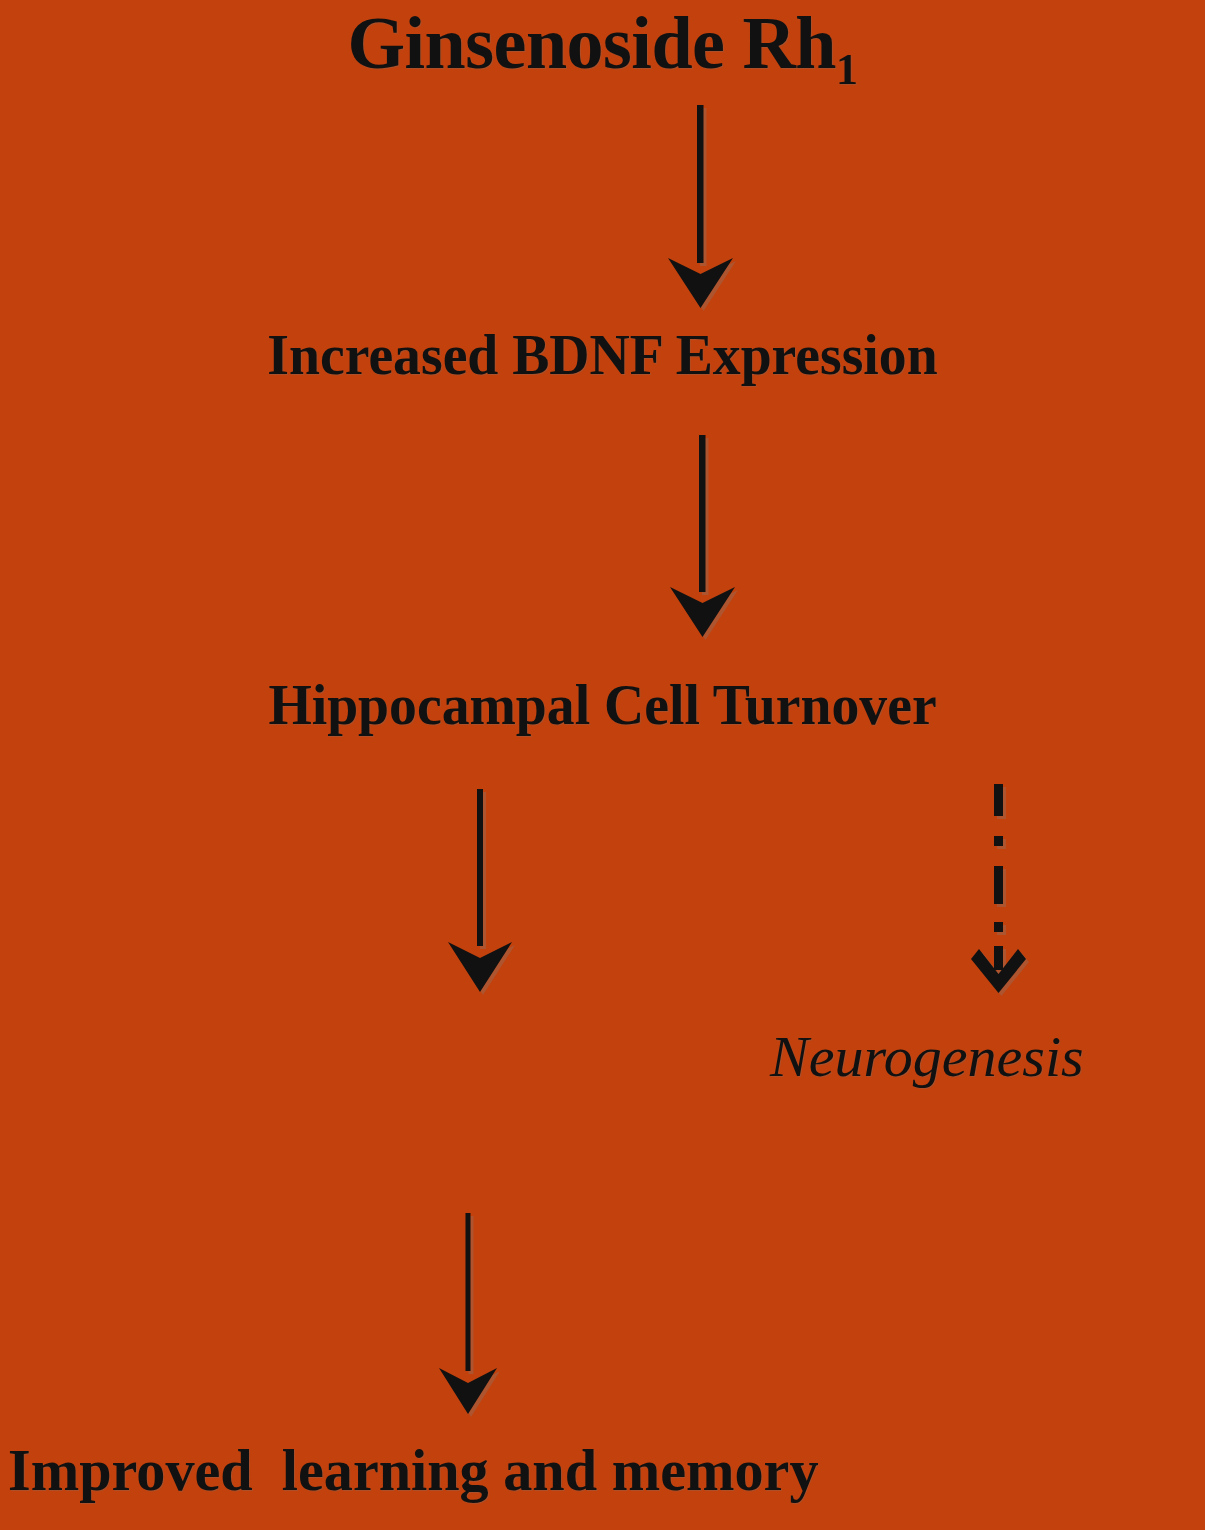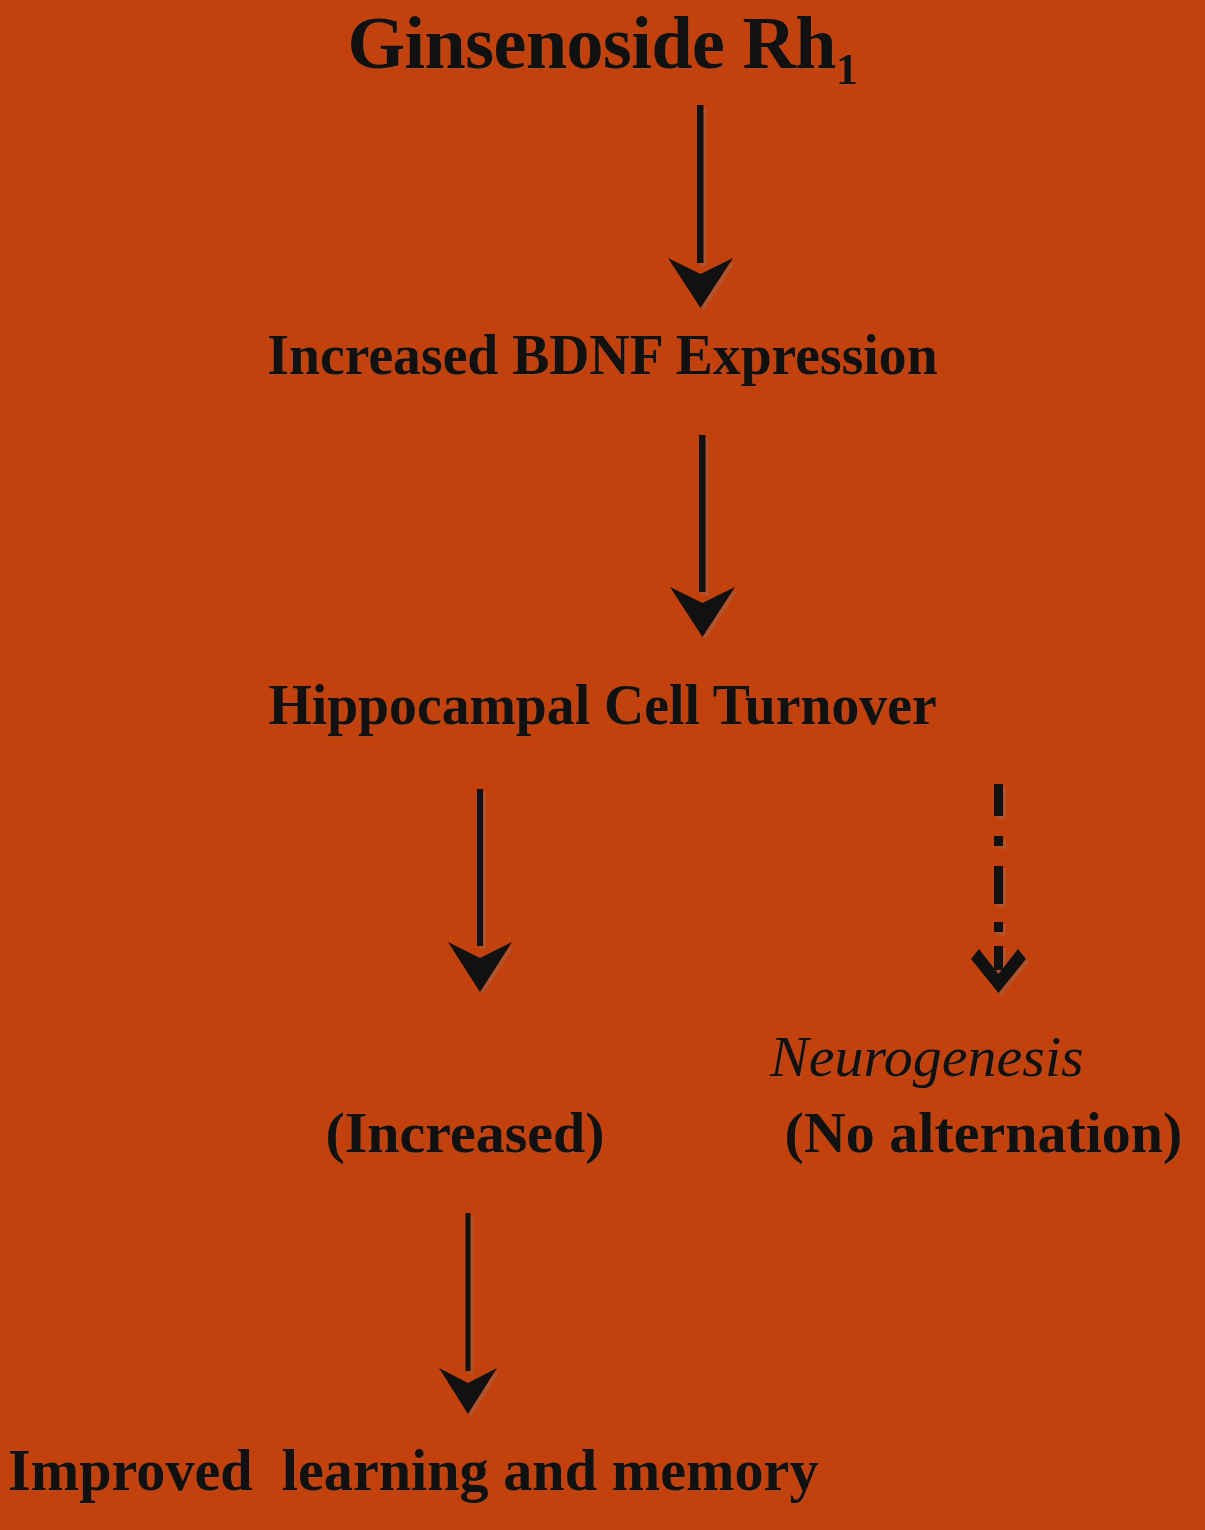--- a/index.html
+++ b/index.html
@@ -133,25 +133,23 @@
 
 <div id="figure">
 
   <div class="node node-bold" id="node-title"><span>Ginsenoside Rh</span><span class="sub">1</span></div>
 
   <div class="node node-bold" id="node-bdnf">Increased BDNF Expression</div>
 
   <div class="node node-bold" id="node-turnover">Hippocampal Cell Turnover</div>
 
 
-  <div class="node node-bold" id="node-increased">(Increased)</div>
 
   <div class="node node-italic" id="node-neurogenesis">Neurogenesis</div>
 
-  <div class="node node-bold" id="node-noalternation">(No alternation)</div>
 
   <div class="node node-bold" id="node-outcome">Improved  learning and memory</div>
 
   <svg id="arrow-layer" viewBox="0 0 1205 1530" width="1205" height="1530">
 
     <g>
       <g class="arrow-shadow" transform="translate(3,3)">
         <rect x="697" y="105" width="6.5" height="158"></rect>
         <path d="M 700.5 308 L 668 258 L 700.5 274 L 733 258 Z"></path>
       </g>

